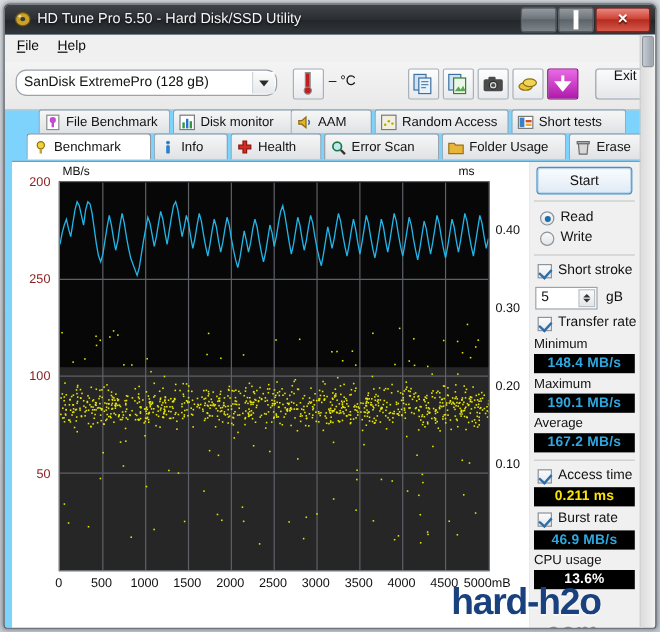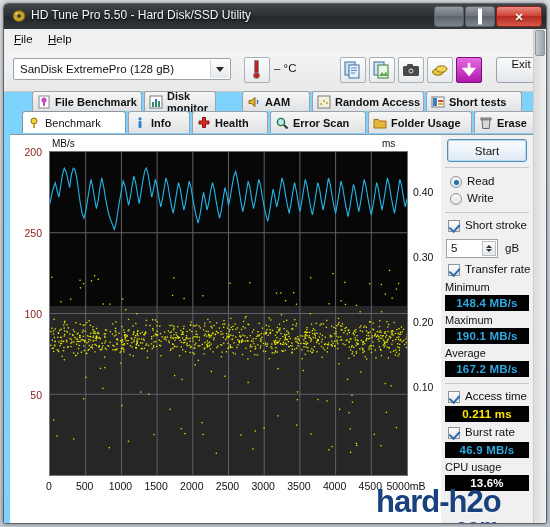--- a/index.html
+++ b/index.html
@@ -65,21 +65,21 @@
   }
   .menu-item u{text-decoration:underline;}
 
   .toolbar{
     position:absolute;left:0;top:22px;width:100%;height:40px;
     background:linear-gradient(180deg,#f4f4f4,#e9e9e9);
     border-bottom:1px solid #c8c8c8;
   }
   .combo{
     position:absolute;left:9px;top:7px;width:218px;height:22px;
-    background:#fff;border:1px solid #9aa2ab;border-radius:2px;
+    background:#fff;border:1px solid #9aa2ab;border-radius:9px;
     box-sizing:border-box;cursor:pointer;
   }
   .combo .lbl{position:absolute;left:6px;top:4px;font-size:11.5px;color:#111;white-space:nowrap;}
   .combo .arrowbox{
     position:absolute;right:1px;top:1px;width:18px;height:18px;
     border-left:1px solid #cfd4d9;
     background:linear-gradient(180deg,#fcfcfc,#e6e9ec);
   }
   .combo .arrowbox:after{
     content:"";position:absolute;left:5px;top:7px;
@@ -115,21 +115,21 @@
     display:flex;justify-content:center;
   }
 
   
   .tabs{position:absolute;left:0;top:62px;width:100%;height:44px;}
   .tab{
     position:absolute;height:20px;box-sizing:border-box;
     border:1px solid #9aa2ab;border-bottom:none;border-radius:3px 3px 0 0;
     background:linear-gradient(180deg,#f6f6f6,#dfe2e5);
     font-size:11px;color:#111;cursor:pointer;
-    display:flex;align-items:center;padding-left:22px;font-weight:bold;
+    display:flex;align-items:center;padding-left:22px;
   }
   .tab.row2{height:22px;}
   .tab.active{
     background:#fff;border-color:#8d959d;z-index:5;
     font-weight:normal;
   }
   .tab .ti{position:absolute;left:4px;top:50%;transform:translateY(-50%);width:14px;height:14px;}
   .tabline{
     position:absolute;left:6px;top:105px;width:533px;height:1px;background:#8d959d;
   }
@@ -306,21 +306,21 @@
       <div class="tabs">
 
         <div class="tab" style="left:28px;top:0;width:110px">
           <svg class="ti" viewBox="0 0 14 14">
             <rect x="2" y="1" width="10" height="12" fill="#fff" stroke="#8a8a8a"></rect>
             <circle cx="7" cy="5" r="2.6" fill="#c24bd0"></circle>
               <rect x="6" y="7" width="2" height="4" fill="#c24bd0"></rect>
           </svg>
           <span>File Benchmark</span>
         </div>
-        <div class="tab" style="left:140px;top:0;width:72px">
+        <div class="tab" style="left:140px;top:0;width:109px">
           <svg class="ti" viewBox="0 0 14 14">
             <rect x="1" y="1" width="12" height="12" fill="#fff" stroke="#7a7a7a"></rect>
             <rect x="3" y="7" width="2" height="5" fill="#2f9a3a"></rect>
               <rect x="6" y="4" width="2" height="8" fill="#2f6fd0"></rect>
               <rect x="9" y="6" width="2" height="6" fill="#2f9a3a"></rect>
           </svg>
           <span>Disk monitor</span>
         </div>
         <div class="tab" style="left:238px;top:0;width:68px">
           <svg class="ti" viewBox="0 0 14 14">

